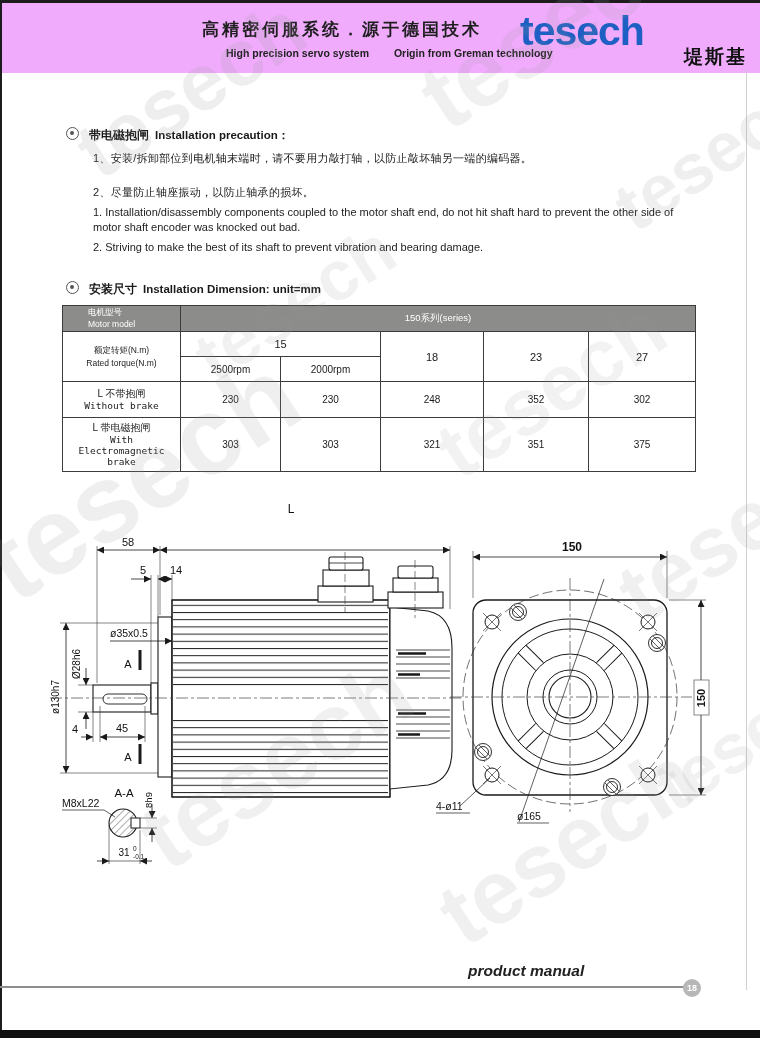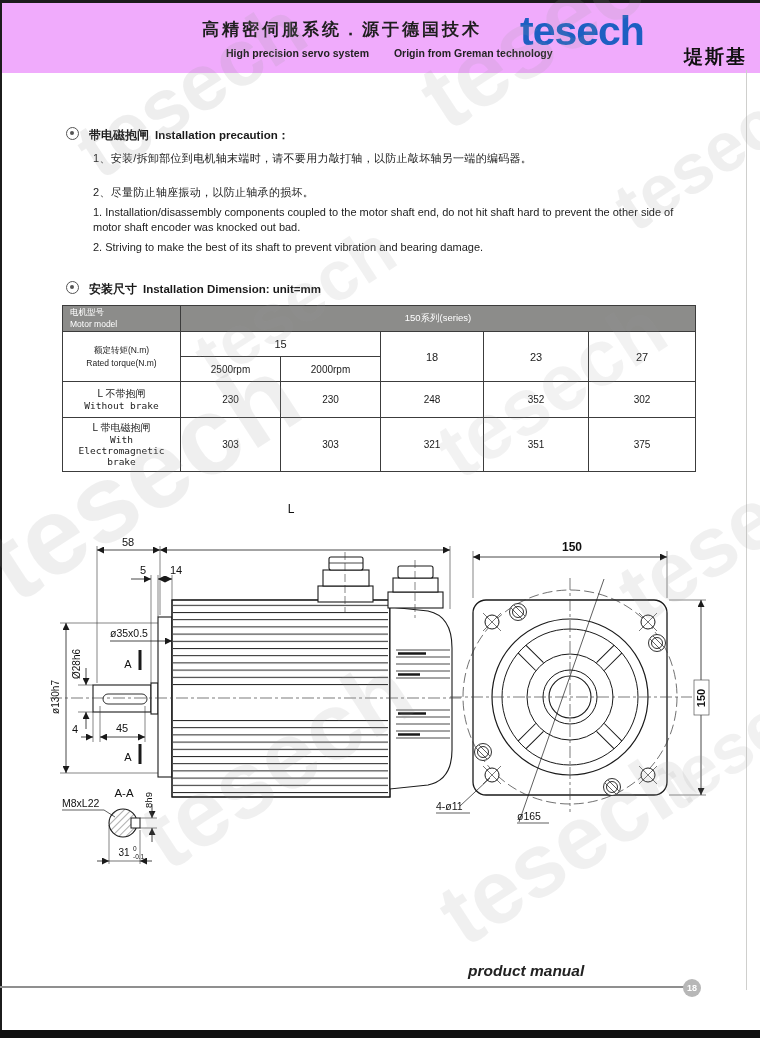--- a/index.html
+++ b/index.html
@@ -36,21 +36,21 @@
   .zh-line{font-size:11px;margin:7px 0 0 27px;letter-spacing:.3px;}
   .en-line{font-size:11px;margin:5px 0 0 27px;line-height:15px;color:#222;}
   .preline{white-space:pre-line;}
 
   
   table.dim{position:absolute;left:62px;top:305px;width:633px;border-collapse:collapse;z-index:2;
             table-layout:fixed;}
   table.dim td,table.dim th{border:1px solid #3c3c3c;text-align:center;vertical-align:middle;
             padding:0;font-weight:normal;}
   tr.hdr{height:26px;background:#8c8c8a;color:#ffffff;}
-  tr.hdr .lbl{text-align:left;padding-left:7px;font-size:8.5px;line-height:1.3;}
+  tr.hdr .lbl{text-align:left;padding-left:25px;font-size:8.5px;line-height:1.3;}
   tr.hdr .series{font-size:9.5px;}
   tr.r15{height:25px;}
   tr.rpm{height:25px;}
   tr.b1{height:36px;}
   tr.b2{height:54px;}
   .tq{ text-align:left;padding-left:7px;font-size:8.5px;line-height:1.5;}
   .num{font-size:11px;}
   .val{font-size:10px;}
   .rowlbl{text-align:left;padding-left:8px;}
   .rowlbl .zh{font-size:10px;}

